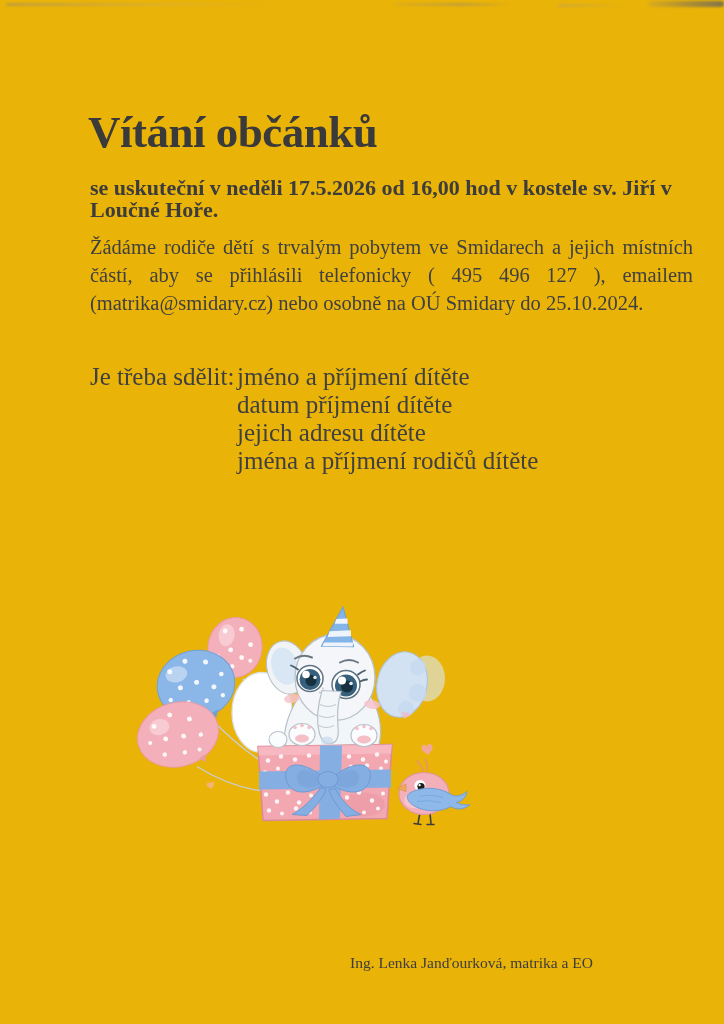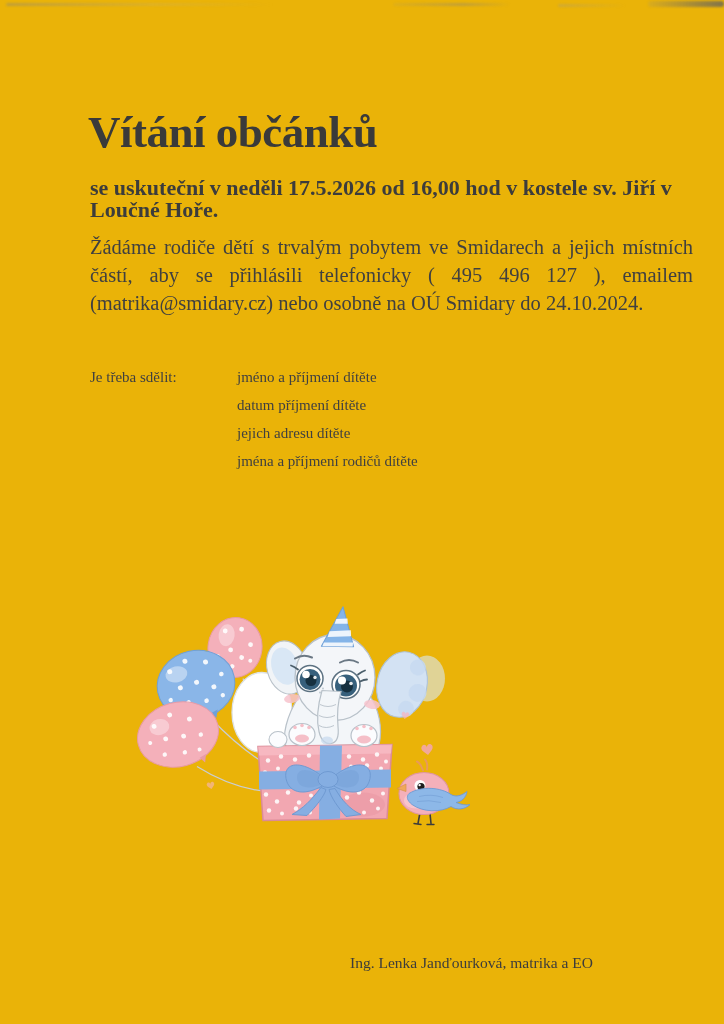--- a/index.html
+++ b/index.html
@@ -23,21 +23,21 @@
   .doc-subtitle{
     position:absolute;left:90px;top:177px;width:600px;
     font-size:22px;font-weight:bold;line-height:22px;color:#3c3c3c;
   }
   .doc-paragraph{
     position:absolute;left:90px;top:233px;width:603px;
     font-size:20.5px;line-height:28px;text-align:justify;color:#404040;
   }
   .doc-list{
     position:absolute;left:90px;top:363px;display:flex;align-items:flex-start;
-    font-size:15px;line-height:28px;color:#404040;
+    font-size:25px;line-height:28px;color:#404040;
   }
   .doc-list .label{width:147px;flex:0 0 147px;}
   .doc-list .items div{white-space:nowrap;}
   .illustration{position:absolute;left:135px;top:593px;width:345px;height:258px;}
   .signature{
     position:absolute;left:350px;top:954px;font-size:15.5px;color:#3c3c3c;white-space:nowrap;
   }
 </style>
 </head>
 <body>
@@ -46,21 +46,21 @@
 
   <div class="streak streak-1"></div>
   <div class="streak streak-2"></div>
   <div class="streak streak-3"></div>
   <div class="streak streak-4"></div>
 
   <div class="doc-title">Vítání občánků</div>
 
   <div class="doc-subtitle">se uskuteční v neděli 17.5.2026 od 16,00 hod v kostele sv. Jiří v Loučné Hoře.</div>
 
-  <div class="doc-paragraph">Žádáme rodiče dětí s trvalým pobytem ve Smidarech a jejich místních částí, aby se přihlásili telefonicky ( 495 496 127 ), emailem (matrika@smidary.cz) nebo osobně na OÚ Smidary do 24.10.2024.</div>
+  <div class="doc-paragraph">Žádáme rodiče dětí s trvalým pobytem ve Smidarech a jejich místních částí, aby se přihlásili telefonicky ( 495 496 127 ), emailem (matrika@smidary.cz) nebo osobně na OÚ Smidary do 25.10.2024.</div>
 
   <div class="doc-list">
     <div class="label">Je třeba sdělit:</div>
     <div class="items">
       <div>jméno a příjmení dítěte</div>
       <div>datum příjmení dítěte</div>
       <div>jejich adresu dítěte</div>
       <div>jména a příjmení rodičů dítěte</div>
     </div>
   </div>

